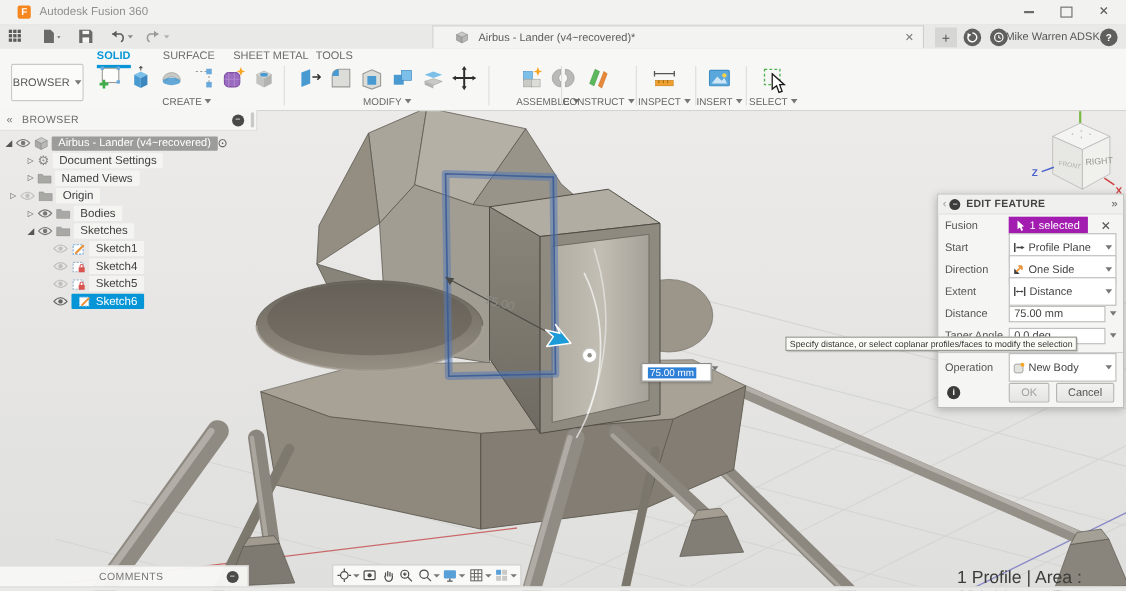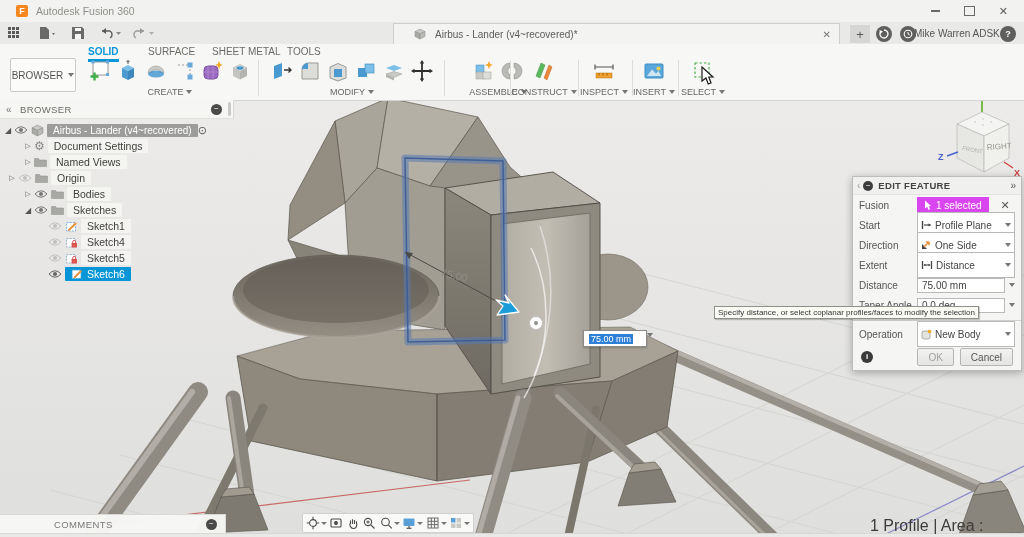--- a/index.html
+++ b/index.html
@@ -72,21 +72,21 @@
   .dhead .dbl2{margin-left:auto;margin-right:5px;color:#555;font-size:10px}
   .drow{display:flex;align-items:center;height:20px;padding:0 6px}
   .dlabel{width:58px;flex:none;font-size:10px;color:#555}
   .dctl{flex:1;height:16px;background:#fff;border:1px solid #b9b9b7;display:flex;align-items:center;
         padding:12px 3px;gap:3px;box-sizing:border-box}
   .dctl .txt{font-size:10px;color:#444;white-space:nowrap}
   .dctl .dd{margin-left:auto}
   .dinput{flex:1;height:15px;background:#fff;border:1px solid #b9b9b7;display:flex;align-items:center;
           padding:0 4px;font-size:10px;color:#444;box-sizing:border-box}
   .outdd{width:10px;display:flex;justify-content:flex-end}
-  .selchip{height:16px;background:#d946ef;color:#fff;font-size:10px;display:flex;align-items:center;gap:4px;padding:0 7px}
+  .selchip{height:16px;background:#a21caf;color:#fff;font-size:10px;display:flex;align-items:center;gap:4px;padding:0 7px}
   .profx{margin-left:12px;color:#555;font-size:11px}
   .ddiv{border-top:1px solid #d0d0ce;margin:5px 0 3px 0}
   .dfoot{height:26px;display:flex;align-items:center;padding:0 8px}
   .infoc{width:12px;height:12px;border-radius:50%;background:#3a3a3a;color:#fff;font-size:8px;font-weight:bold;
          line-height:12px;text-align:center}
   .btn{height:16px;padding:0 10px;background:linear-gradient(#f2f2f0,#e4e4e2);border:1px solid #b5b5b3;
        border-radius:2px;font-size:10px;display:flex;align-items:center}
   .btn.ok{margin-left:auto;color:#a0a09e}
   .btn.cancel{margin-left:6px;color:#555}
   
@@ -95,21 +95,21 @@
   
   #vpinput{left:583px;top:330px;width:62px;height:15px;background:#fff;border:1px solid #8a8a88;
            display:flex;align-items:center;z-index:20;box-shadow:0 1px 2px rgba(0,0,0,.2)}
   #vpinput .sel{margin-left:5px;background:#2e7fd6;color:#fff;font-size:9px;padding:0 2px;white-space:nowrap}
   #vpdd{left:647px;top:333px;z-index:20}
   
   #bottomstrip{left:0;top:533px;width:1024px;height:4px;background:#e9e9e7;border-top:1px solid #d8d8d6}
   #comments{left:0;top:514px;width:226px;height:19px;background:rgba(247,247,245,.97);border-top:1px solid #d8d8d5;
             border-right:1px solid #d8d8d5;display:flex;align-items:center;font-size:9.5px;color:#777;
             letter-spacing:.4px;z-index:20;box-sizing:border-box}
-  #comments .clabel{margin-left:54px}
+  #comments .clabel{margin-left:90px}
   #navbar{left:302px;top:513px;width:172px;height:20px;background:rgba(250,250,248,.97);border:1px solid #d0d0ce;
           border-radius:2px;display:flex;align-items:center;justify-content:space-evenly;z-index:20;box-sizing:border-box}
   .navic{display:flex;align-items:center;gap:1px}
   #status{left:870px;top:517px;font-size:16px;font-weight:normal;color:#3c3c3a;z-index:20}
   #cursor1{left:701px;top:66px;z-index:50}
 </style>
 </head>
 <body>
 
 <svg id="scene" class="abs" width="1024" height="437" viewBox="0 100 1024 437">

